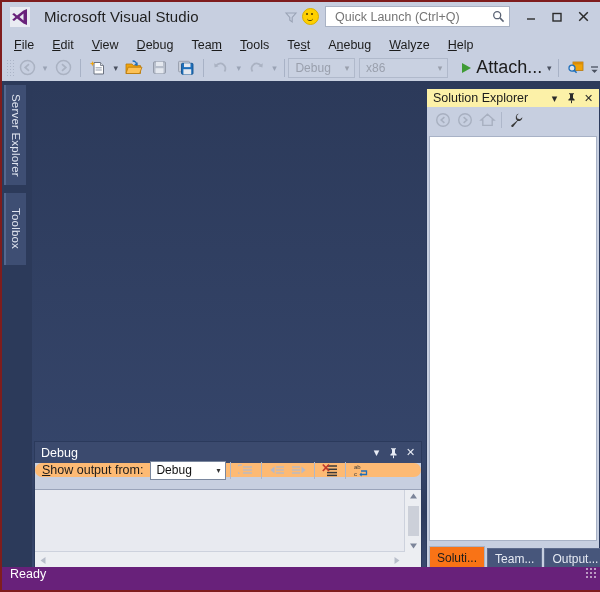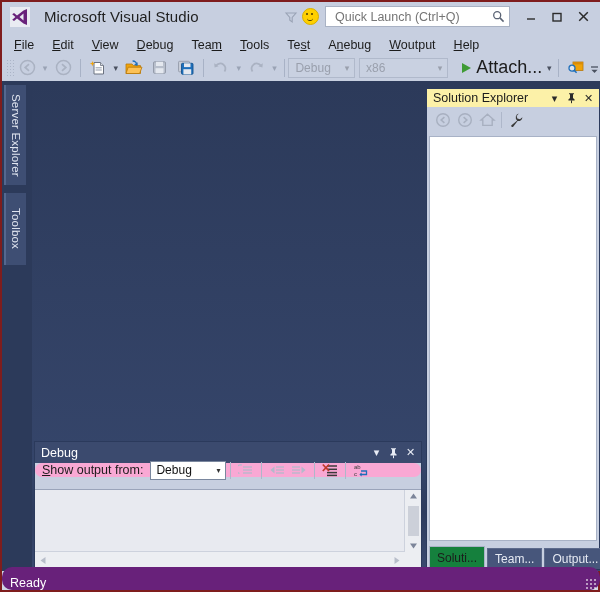--- a/index.html
+++ b/index.html
@@ -155,21 +155,21 @@
   .panel-title {
     height: 21px; background: #3b4a6e; display:flex; align-items:center;
     padding: 0 2px 0 6px; box-sizing:border-box;
   }
   .panel-title .pt-text { color:#fff; font-size:12.5px; flex:1; }
   .panel-btn {
     width:17px; height:19px; display:flex; align-items:center; justify-content:center;
     color:#e8ecf5; font-size:11px;
   }
   .out-toolbar {
-    height: 14px; background: #f9a8d4; display:flex; align-items:center;
+    height: 14px; background: #fdba74; display:flex; align-items:center;
     padding-left: 7px; box-sizing:border-box;border-radius:11px;
   }
   .out-label { font-size:12.5px; color:#1c1c1c; margin-right: 7px; white-space:nowrap; }
   .out-combo {
     width: 76px; height: 19px; background:#fff; border:1px solid #7a879e;
     display:flex; align-items:center; box-sizing:border-box;
     font-size:12px; color:#111; padding-left:5px;
   }
   .out-combo .oc-arr { margin-left:auto; width:14px; text-align:center; font-size:8px; color:#333; }
   .out-sep { width:1px; height:17px; background:#aeb7ca; margin:0 4px; }
@@ -217,27 +217,27 @@
     background:#fff; border:1px solid #a8b2c6;
   }
   .sol-tabs {
     position:absolute; left:0; bottom:0; right:0; height:26px;
     display:flex; align-items:flex-end; padding-left:2px; box-sizing:border-box;
   }
   .sol-tab {
     height:21px; padding: 0 7px; display:flex; align-items:center;
     font-size:12px; margin-right:2px; box-sizing:border-box;
   }
-  .sol-tab.active { background:#15803d; color:#1c1c1c; border:1px solid #a8b2c6; border-bottom:none; height:23px;}
+  .sol-tab.active { background:#f97316; color:#1c1c1c; border:1px solid #a8b2c6; border-bottom:none; height:23px;}
   .sol-tab.inactive { background:#47567b; color:#e6eaf3; border:1px solid #5d6b8c; border-bottom:none;margin-top:20px;}
 
   
   .statusbar {
     position:absolute; left:0; bottom:0; width:598px; height:23px;
-    background:#68217a; display:flex; align-items:flex-end;border-radius:10px;
+    background:#68217a; display:flex; align-items:flex-start;
   }
   .status-text { color:#fff; font-size:12.5px; padding-left:8px; }
   .status-grip {
     margin-left:auto; margin-right:3px; width:12px; height:12px;
     background-image: radial-gradient(rgba(255,255,255,.55) 0.8px, transparent 0.9px);
     background-size: 4px 4px;
   }
 </style>
 </head>
 <body>
@@ -295,21 +295,21 @@
 
   <div class="menubar">
     <div class="menu-item"><span></span><u>F</u><span>ile</span></div>
     <div class="menu-item"><span></span><u>E</u><span>dit</span></div>
     <div class="menu-item"><span></span><u>V</u><span>iew</span></div>
     <div class="menu-item"><span></span><u>D</u><span>ebug</span></div>
     <div class="menu-item"><span>Tea</span><u>m</u><span></span></div>
     <div class="menu-item"><span></span><u>T</u><span>ools</span></div>
     <div class="menu-item"><span>Te</span><u>s</u><span>t</span></div>
     <div class="menu-item"><span>A</span><u>n</u><span>ebug</span></div>
-    <div class="menu-item"><span></span><u>W</u><span>output</span></div>
+    <div class="menu-item"><span></span><u>W</u><span>alyze</span></div>
     <div class="menu-item"><span></span><u>H</u><span>elp</span></div>
 
   </div>
 
   <div class="toolbar">
     <div class="grip"></div>
 
     <div class="tb-btn">
       <svg width="17" height="17" viewBox="0 0 17 17">
         <circle cx="8.5" cy="8.5" r="7" fill="none" stroke="#aab2c2" stroke-width="1.5"></circle>

